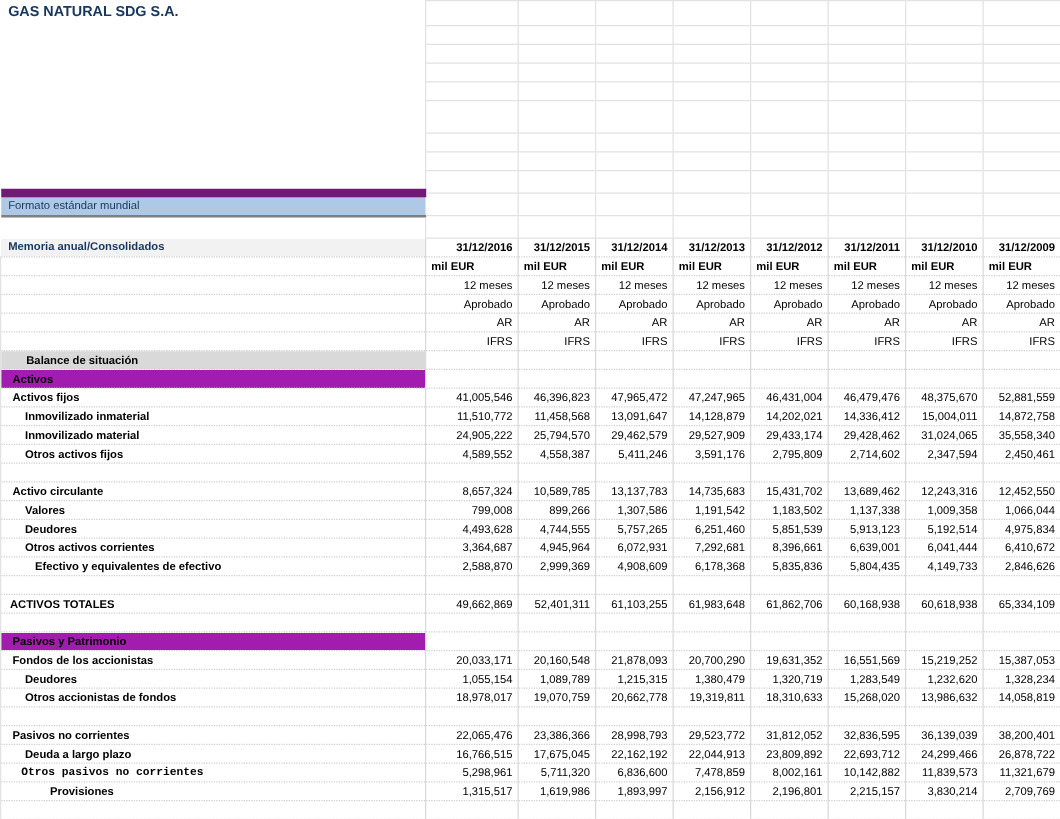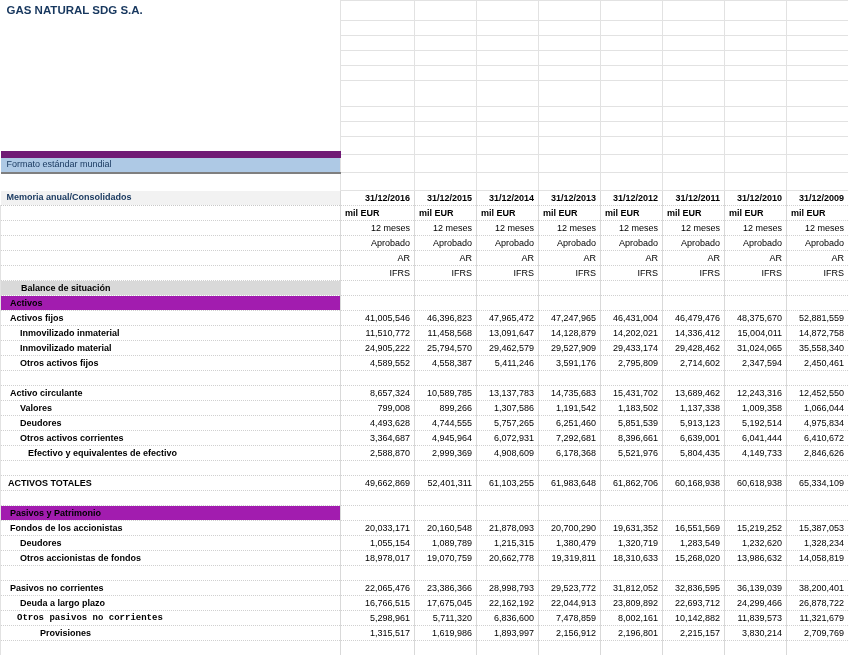--- a/index.html
+++ b/index.html
@@ -352,21 +352,21 @@
         <td class="val">6,639,001</td>
         <td class="val">6,041,444</td>
         <td class="val">6,410,672</td>
       </tr>
       <tr style="height: 14px;">
         <td class="lbl" style="padding-left: 27px;">Efectivo y equivalentes de efectivo</td>
         <td class="val">2,588,870</td>
         <td class="val">2,999,369</td>
         <td class="val">4,908,609</td>
         <td class="val">6,178,368</td>
-        <td class="val">5,521,976</td>
+        <td class="val">5,835,836</td>
         <td class="val">5,804,435</td>
         <td class="val">4,149,733</td>
         <td class="val">2,846,626</td>
       </tr>
       <tr style="height: 14px;">
         <td class="lbl" style="padding-left: 7px;"></td>
         <td class="val"></td>
         <td class="val"></td>
         <td class="val"></td>
         <td class="val"></td>

